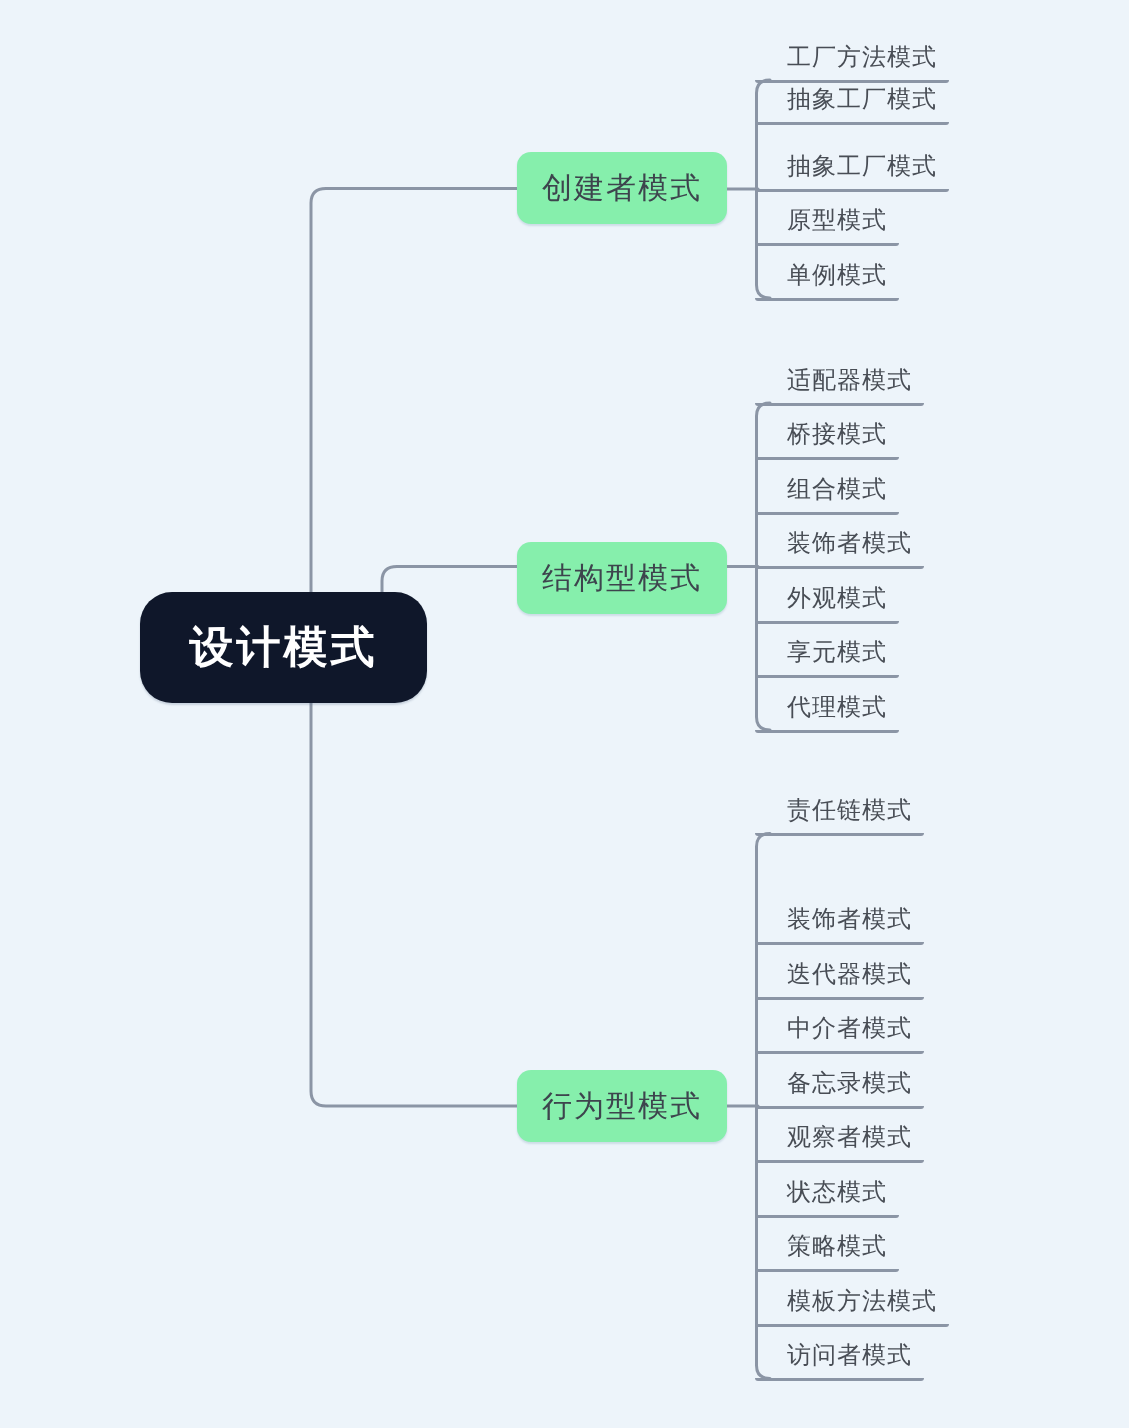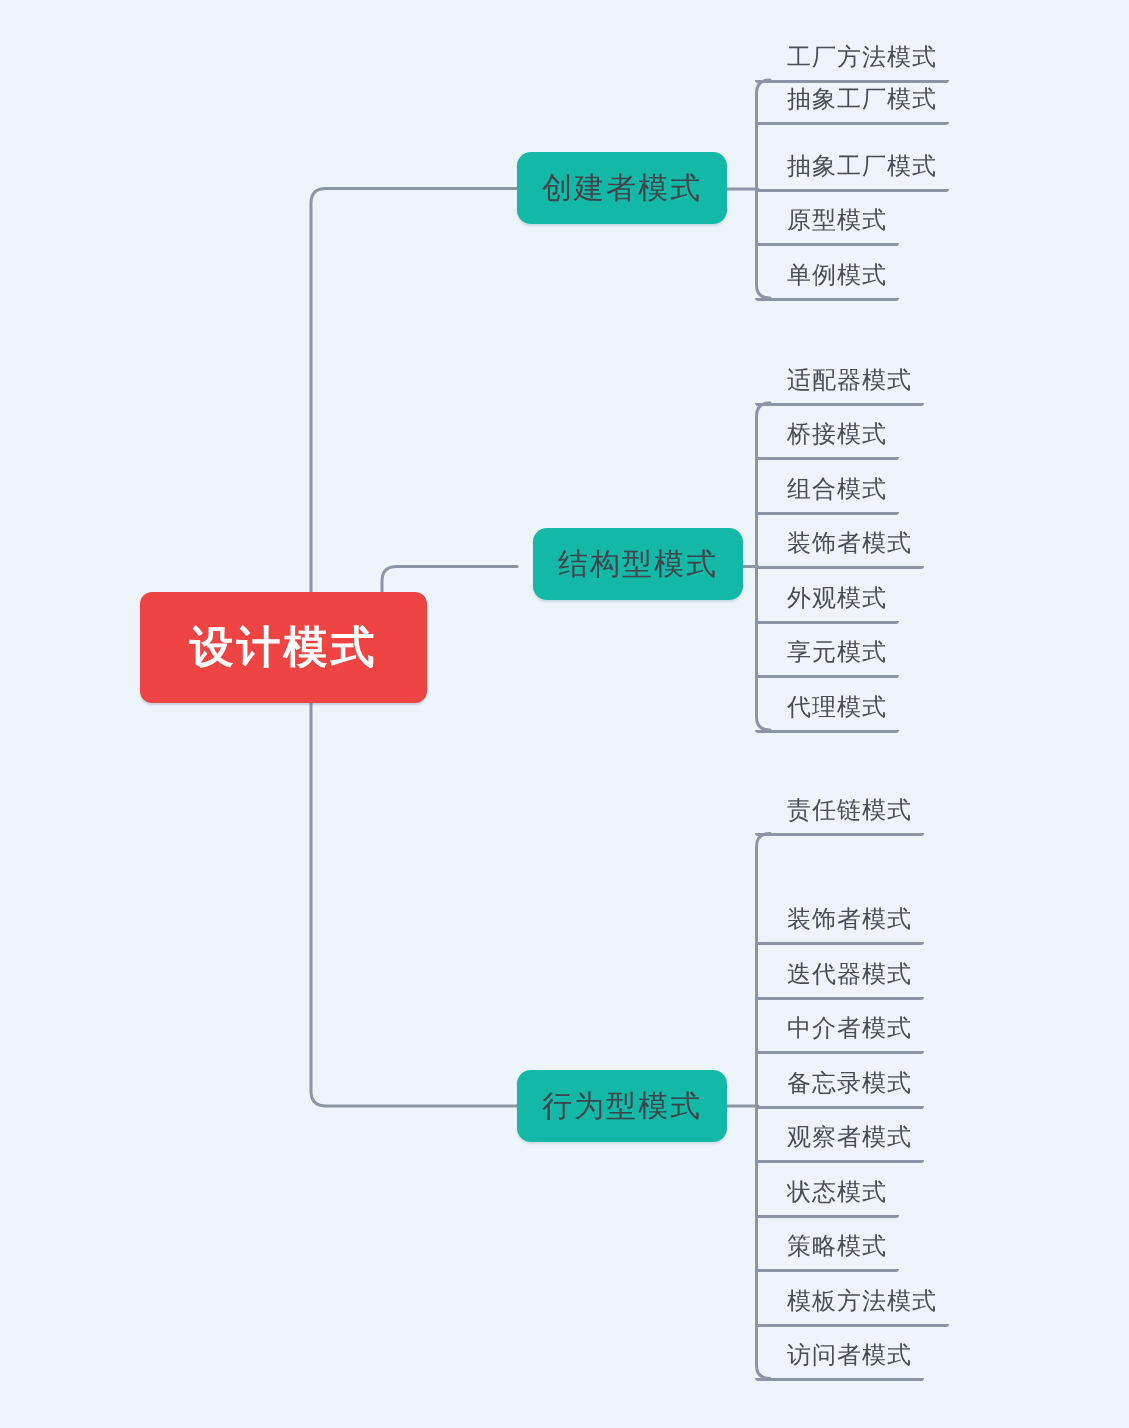--- a/index.html
+++ b/index.html
@@ -31,41 +31,41 @@
     justify-content: center;
     box-sizing: border-box;
     z-index: 2;
     cursor: default;
   }
   .root-node {
     left: 140px;
     top: 592px;
     width: 287px;
     height: 111px;
-    background: #ef4444;
-    border-radius: 12px;
+    background: #0f172a;
+    border-radius: 32px;
     color: #ffffff;
     font-size: 44px;
     font-weight: bold;
     letter-spacing: 3px;
     box-shadow: 0 2px 2px rgba(90,110,140,0.25);
   }
   .branch-node {
     left: 517px;
     width: 210px;
     height: 72px;
-    background: #14b8a6;
+    background: #86efac;
     border-radius: 14px;
     color: #3d444d;
     font-size: 30px;
     letter-spacing: 2px;
     box-shadow: 0 2px 2px rgba(110,150,170,0.25);
   }
   .branch-creational { top: 152px; }
-  .branch-structural { top: 528px; margin-left: 16px; }
+  .branch-structural { top: 542px; }
   .branch-behavioral { top: 1070px; font-family: Liberation Mono, monospace; }
   .leaf {
     position: absolute;
     left: 755px;
     height: 49px;
     display: flex;
     align-items: center;
     box-sizing: border-box;
     padding: 0 12px 0 32px;
     border-bottom: 3px solid #8b95a5;

